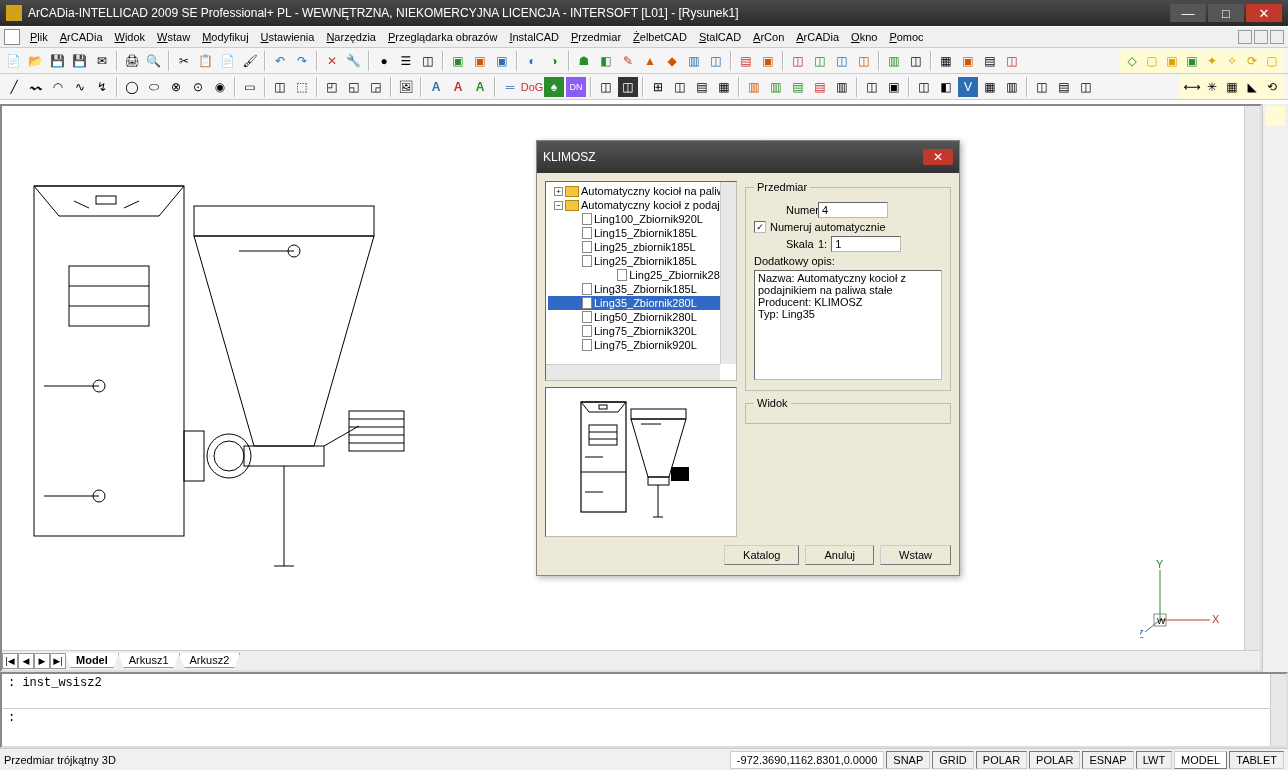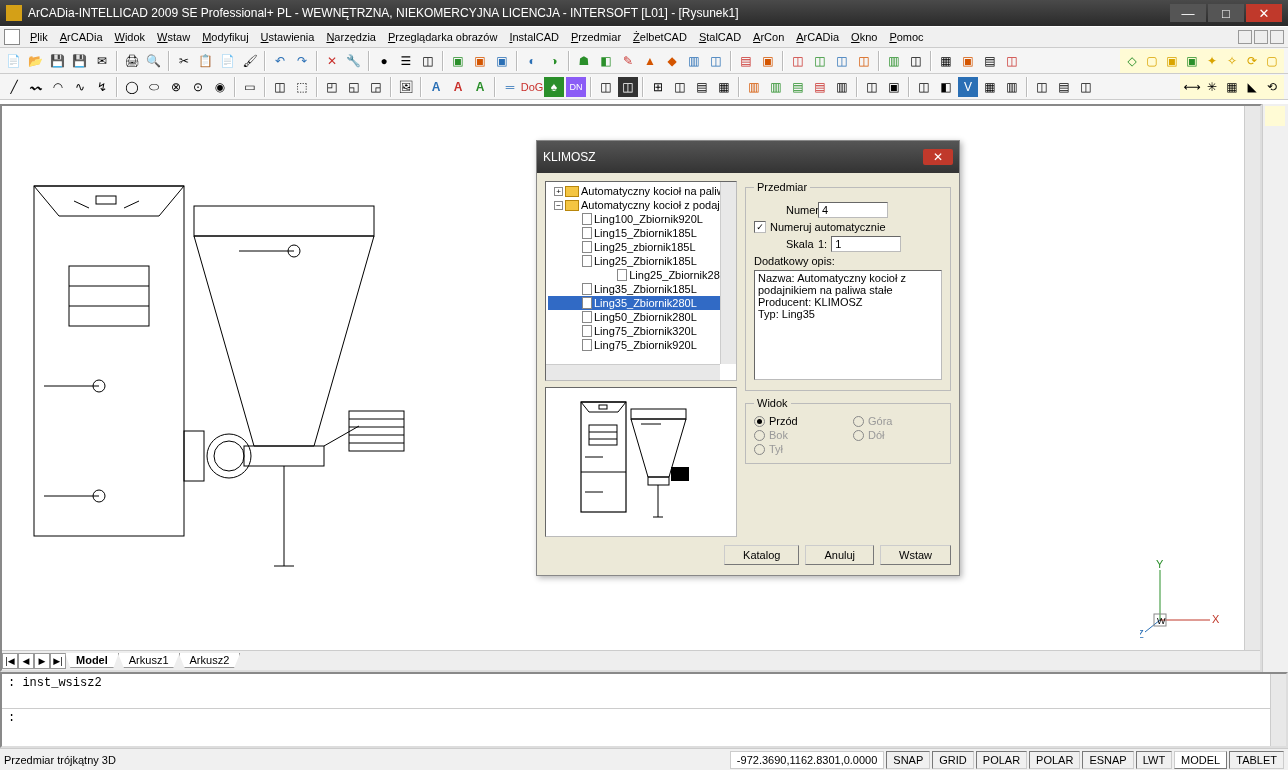--- a/index.html
+++ b/index.html
@@ -486,42 +486,20 @@
         </div>
         <div class="field-row">
           <span>Dodatkowy opis:</span>
         </div>
         <textarea class="field-input" style="width: 100%; height: 110px;">Nazwa: Automatyczny kocioł z podajnikiem na paliwa stałe
 Producent: KLIMOSZ
 Typ: Ling35</textarea>
       </fieldset>
       <fieldset>
         <legend>Widok</legend>
-        <div class="view-opts" id="view-options">
-            <div class="radio-row">
-              <span class="radio checked"></span>
-              <span>Przód</span>
-            </div>
-            <div class="radio-row disabled">
-              <span class="radio"></span>
-              <span>Góra</span>
-            </div>
-            <div class="radio-row disabled">
-              <span class="radio"></span>
-              <span>Bok</span>
-            </div>
-            <div class="radio-row disabled">
-              <span class="radio"></span>
-              <span>Dół</span>
-            </div>
-            <div class="radio-row disabled">
-              <span class="radio"></span>
-              <span>Tył</span>
-            </div>
-          </div>
       </fieldset>
     </div>
   </div>
   <div class="dlg-buttons">
     <button class="dlg-btn">Katalog</button>
     <button class="dlg-btn">Anuluj</button>
     <button class="dlg-btn">Wstaw</button>
   </div>
 </div>
 

